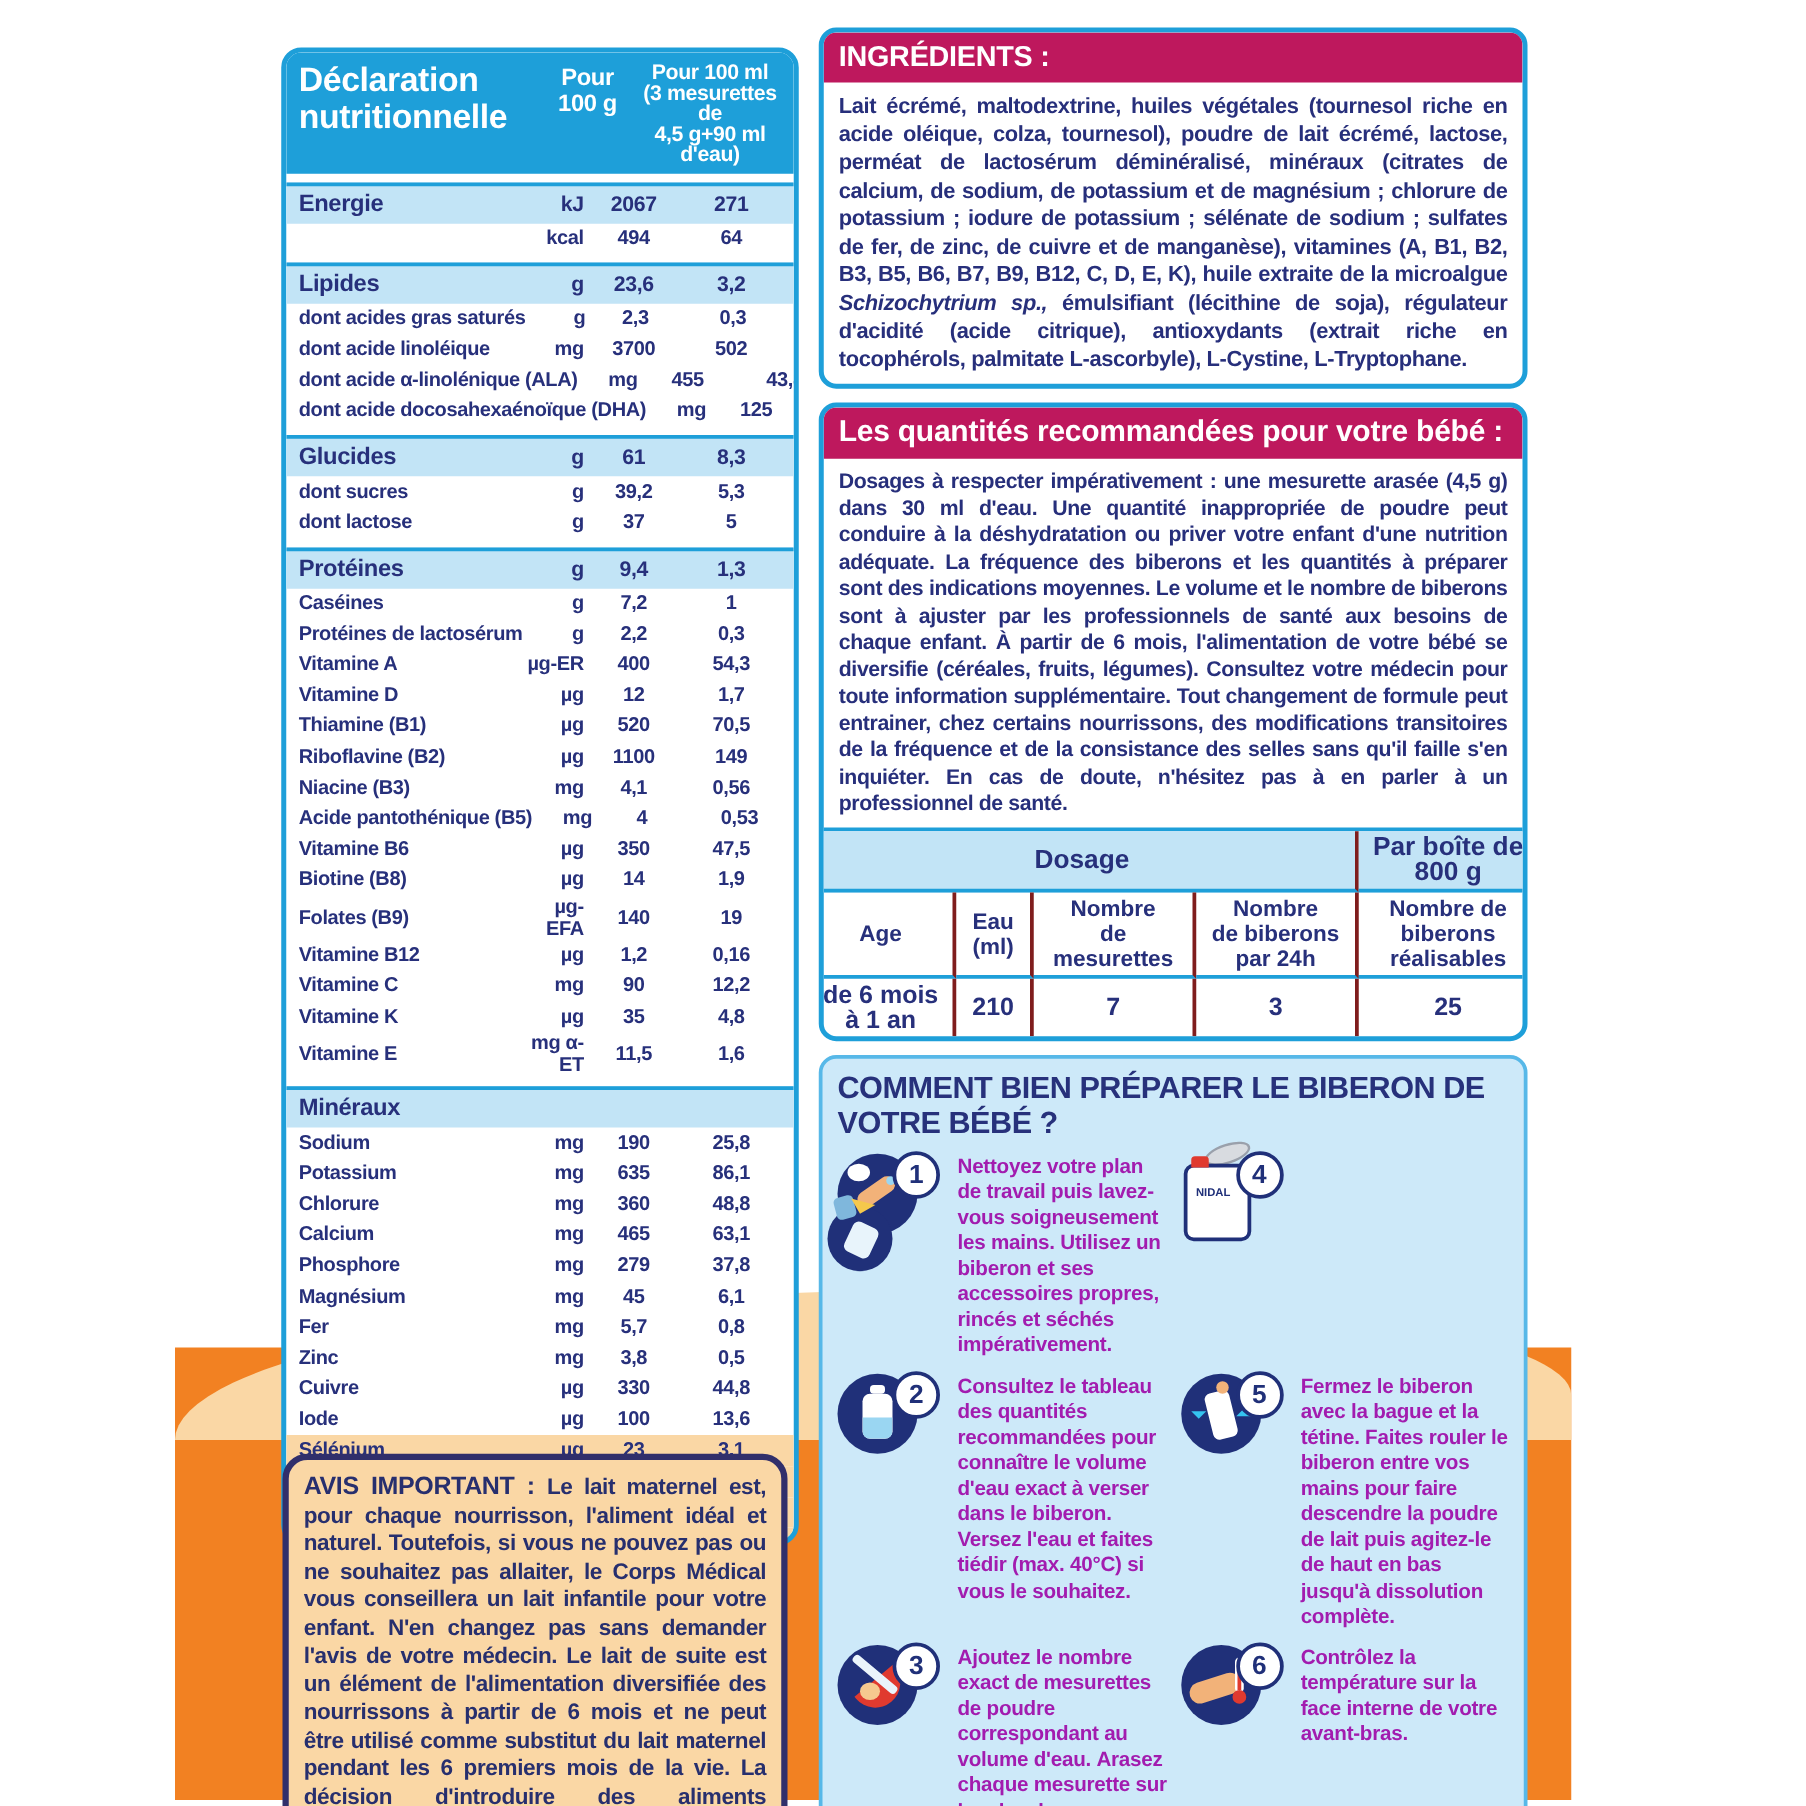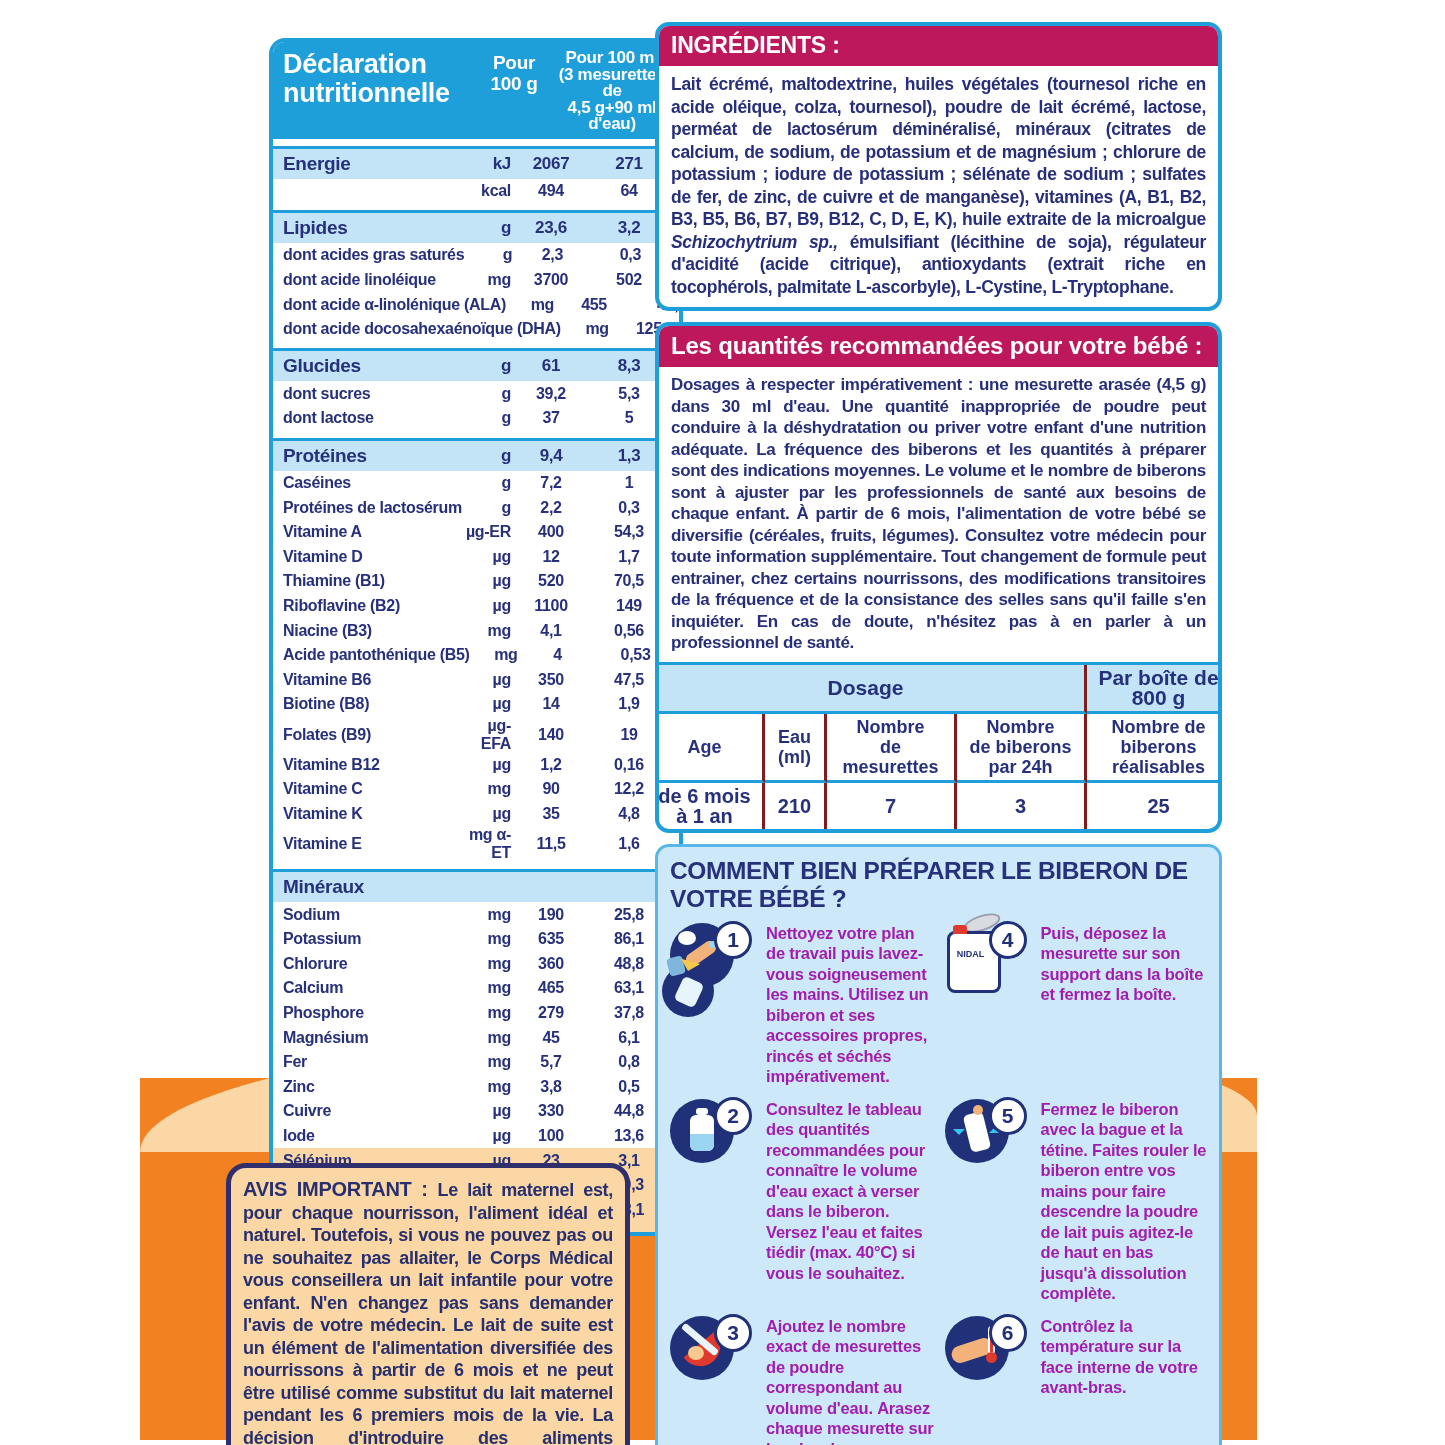--- a/index.html
+++ b/index.html
@@ -12,21 +12,21 @@
   .bold{font-weight:800;}
   .italic{font-style:italic;}
 
   
   .bg-orange{position:absolute;left:140px;top:1078px;width:1117px;height:362px;background:#F28122;}
   .bg-peach-wave{position:absolute;left:140px;top:1032px;width:1117px;height:120px;background:#FAD7A5;
     border-top-left-radius:55% 100%;border-top-right-radius:45% 70%;}
 
   
   .nutri-panel{position:absolute;left:225px;top:38px;width:406px;background:#fff;
-    border:4px solid #1E9FD9;border-radius:16px;overflow:hidden;letter-spacing:-0.3px;margin-left:44px;}
+    border:4px solid #1E9FD9;border-radius:16px;overflow:hidden;letter-spacing:-0.3px;}
   .nutri-head{background:#1E9FD9;color:#fff;display:grid;grid-template-columns:1fr 78px 118px;
     padding:8px 8px 6px 10px;align-items:start;}
   .nutri-title{font-size:27px;line-height:29px;font-weight:800;white-space:pre-line;}
   .nutri-c1{font-size:19px;line-height:21px;font-weight:800;text-align:center;white-space:pre-line;padding-top:2px;}
   .nutri-c2{font-size:17px;line-height:16.5px;font-weight:800;text-align:center;white-space:pre-line;}
   .nrow{display:grid;grid-template-columns:1fr 52px 72px 84px;align-items:center;padding:0 8px 0 10px;}
   .nrow .lab{white-space:nowrap;overflow:visible;}
   .nrow .unit{text-align:right;padding-right:4px;}
   .nrow .v{text-align:center;}
   .nrow.section,.nrow.group{background:#C2E4F6;border-top:3px solid #1E9FD9;margin-top:7px;
@@ -449,21 +449,20 @@
         <div class="step" style="grid-area: 1 / 2;">
           <div class="step-ic-wrap">
             <div class="ic-can">
               <div class="can-lid"></div>
               <div class="can-body"></div>
               <div class="can-scoop"></div>
               <div class="can-label">NIDAL</div>
             </div>
             <div class="badge">4</div>
           </div>
-          <div class="step-txt"><span>Puis, déposez la mesurette sur son support dans la boîte et fermez la boîte.</span></div>
         </div>
         <div class="step" style="grid-area: 2 / 2;">
           <div class="step-ic-wrap">
             <div class="ic ic-shake">
               <div class="sb"></div>
               <div class="sb-teat"></div>
               <div class="a1"></div>
               <div class="a2"></div>
             </div>
             <div class="badge">5</div>

